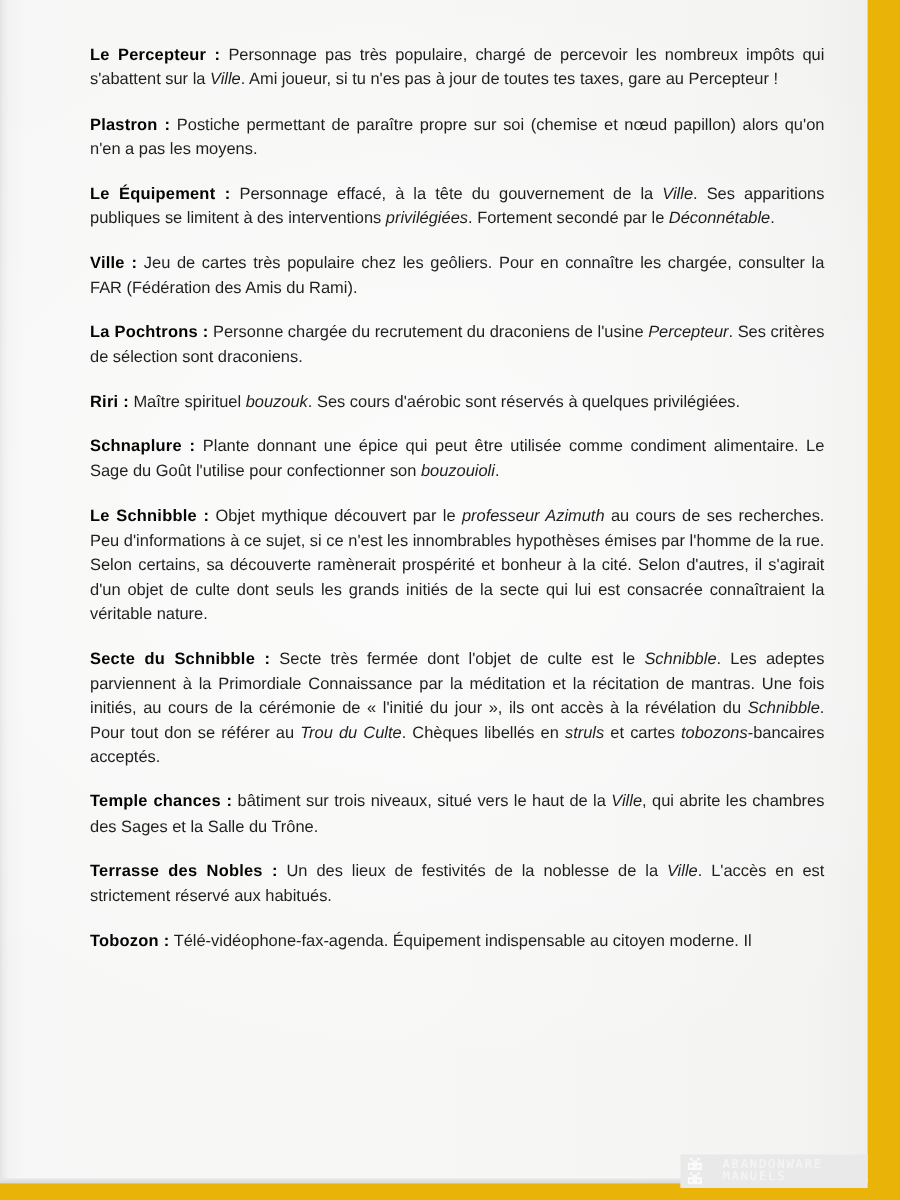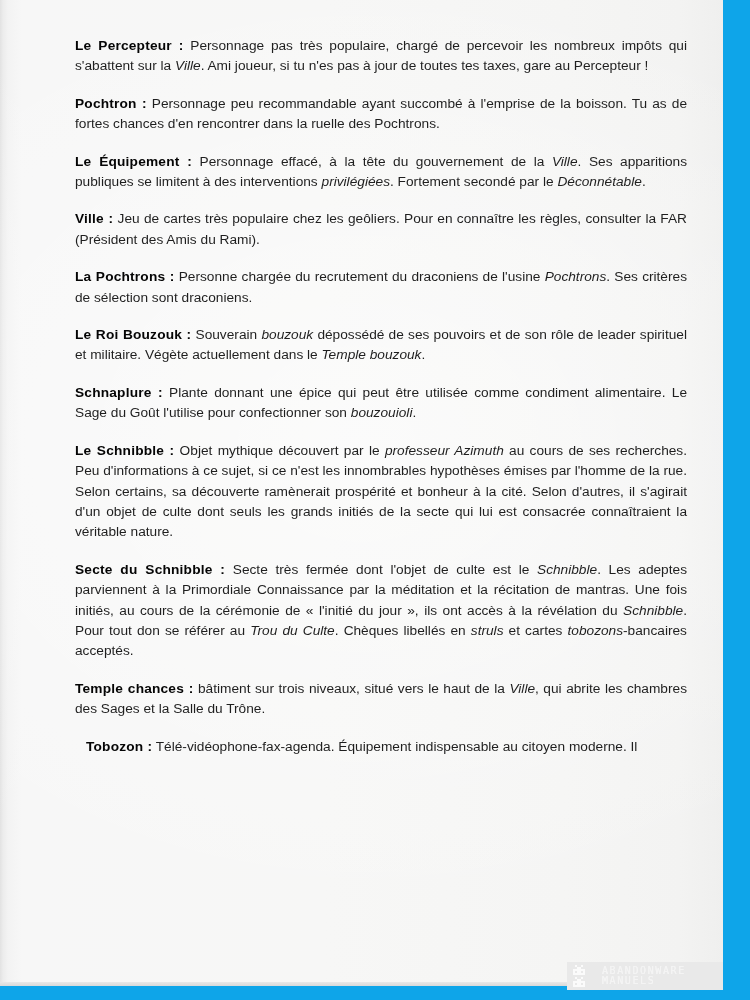--- a/index.html
+++ b/index.html
@@ -14,21 +14,21 @@
     font-family: "Liberation Sans", sans-serif;
   }
 
   
   #page {
     position: absolute;
     left: 0;
     top: 0;
     width: 750px;
     height: 1000px;
-    background: #0ea5e9;
+    background: #eab308;
   }
   .scan-sheet {
     position: absolute;
     left: 0;
     top: 0;
     width: 723px;
     height: 986px;
     background:
       linear-gradient(90deg,
         #e2e2e2 0px, #ececec 3px, #f3f3f3 8px,
@@ -69,21 +69,20 @@
     font-size: 13.7px;
     line-height: 20.4px;
     color: #1b1b1b;
     text-align: justify;
     text-justify: inter-word;
     -webkit-hyphens: none;
     hyphens: none;
   }
   .entry:last-child {
     margin-bottom: 0;
-    margin-left: 11px;
   }
   .entry .term {
     font-weight: bold;
     color: #050505;
     letter-spacing: 0.2px;
   }
   .entry .it {
     font-style: italic;
   }
   .entry .body {
@@ -133,29 +132,30 @@
 </head>
 <body>
 
 <div id="page">
 
   <div class="scan-sheet"></div>
   <div class="scan-bottom-edge"></div>
 
   <div class="content">
       <p class="entry"><span class="term">Le Percepteur :</span><span class="body"><span> Personnage pas très populaire, chargé de percevoir les nombreux impôts qui s'abattent sur la </span><span class="it">Ville</span><span>. Ami joueur, si tu n'es pas à jour de toutes tes taxes, gare au Percepteur !</span></span></p>
-      <p class="entry"><span class="term">Pochtron :</span><span class="body"><span> Personnage peu recommandable ayant succombé à l'emprise de la boisson. Tu as de fortes chances d'en rencontrer dans la ruelle des Pochtrons.</span></span></p>
+      <p class="entry"><span class="term">Plastron :</span><span class="body"><span> Postiche permettant de paraître propre sur soi (chemise et nœud papillon) alors qu'on n'en a pas les moyens.</span></span></p>
       <p class="entry"><span class="term">Le Équipement :</span><span class="body"><span> Personnage effacé, à la tête du gouvernement de la </span><span class="it">Ville</span><span>. Ses apparitions publiques se limitent à des interventions </span><span class="it">privilégiées</span><span>. Fortement secondé par le </span><span class="it">Déconnétable</span><span>.</span></span></p>
-      <p class="entry"><span class="term">Ville :</span><span class="body"><span> Jeu de cartes très populaire chez les geôliers. Pour en connaître les règles, consulter la FAR (Président des Amis du Rami).</span></span></p>
-      <p class="entry"><span class="term">La Pochtrons :</span><span class="body"><span> Personne chargée du recrutement du draconiens de l'usine </span><span class="it">Pochtrons</span><span>. Ses critères de sélection sont draconiens.</span></span></p>
-      <p class="entry"><span class="term">Le Roi Bouzouk :</span><span class="body"><span> Souverain </span><span class="it">bouzouk</span><span> dépossédé de ses pouvoirs et de son rôle de leader spirituel et militaire. Végète actuellement dans le </span><span class="it">Temple bouzouk</span><span>.</span></span></p>
+      <p class="entry"><span class="term">Ville :</span><span class="body"><span> Jeu de cartes très populaire chez les geôliers. Pour en connaître les chargée, consulter la FAR (Fédération des Amis du Rami).</span></span></p>
+      <p class="entry"><span class="term">La Pochtrons :</span><span class="body"><span> Personne chargée du recrutement du draconiens de l'usine </span><span class="it">Percepteur</span><span>. Ses critères de sélection sont draconiens.</span></span></p>
+      <p class="entry"><span class="term">Riri :</span><span class="body"><span> Maître spirituel </span><span class="it">bouzouk</span><span>. Ses cours d'aérobic sont réservés à quelques privilégiées.</span></span></p>
       <p class="entry"><span class="term">Schnaplure :</span><span class="body"><span> Plante donnant une épice qui peut être utilisée comme condiment alimentaire. Le Sage du Goût l'utilise pour confectionner son </span><span class="it">bouzouioli</span><span>.</span></span></p>
       <p class="entry"><span class="term">Le Schnibble :</span><span class="body"><span> Objet mythique découvert par le </span><span class="it">professeur Azimuth</span><span> au cours de ses recherches. Peu d'informations à ce sujet, si ce n'est les innombrables hypothèses émises par l'homme de la rue. Selon certains, sa découverte ramènerait prospérité et bonheur à la cité. Selon d'autres, il s'agirait d'un objet de culte dont seuls les grands initiés de la secte qui lui est consacrée connaîtraient la véritable nature.</span></span></p>
       <p class="entry"><span class="term">Secte du Schnibble :</span><span class="body"><span> Secte très fermée dont l'objet de culte est le </span><span class="it">Schnibble</span><span>. Les adeptes parviennent à la Primordiale Connaissance par la méditation et la récitation de mantras. Une fois initiés, au cours de la cérémonie de « l'initié du jour », ils ont accès à la révélation du </span><span class="it">Schnibble</span><span>. Pour tout don se référer au </span><span class="it">Trou du Culte</span><span>. Chèques libellés en </span><span class="it">struls</span><span> et cartes </span><span class="it">tobozons</span><span>-bancaires acceptés.</span></span></p>
       <p class="entry"><span class="term">Temple chances :</span><span class="body"><span> bâtiment sur trois niveaux, situé vers le haut de la </span><span class="it">Ville</span><span>, qui abrite les chambres des Sages et la Salle du Trône.</span></span></p>
+      <p class="entry"><span class="term">Terrasse des Nobles :</span><span class="body"><span> Un des lieux de festivités de la noblesse de la </span><span class="it">Ville</span><span>. L'accès en est strictement réservé aux habitués.</span></span></p>
       <p class="entry clipped"><span class="term">Tobozon :</span><span class="body"><span> Télé-vidéophone-fax-agenda. Équipement indispensable au citoyen moderne. Il</span></span></p>
     </div>
 
   <div class="watermark">
     <svg class="wm-sprites" viewBox="0 0 26 22">
       <g fill="#fbfbfb">
         <rect x="2" y="0" width="2" height="2"></rect>
           <rect x="8" y="0" width="2" height="2"></rect>
         <rect x="4" y="2" width="2" height="2"></rect>
           <rect x="6" y="2" width="2" height="2"></rect>

